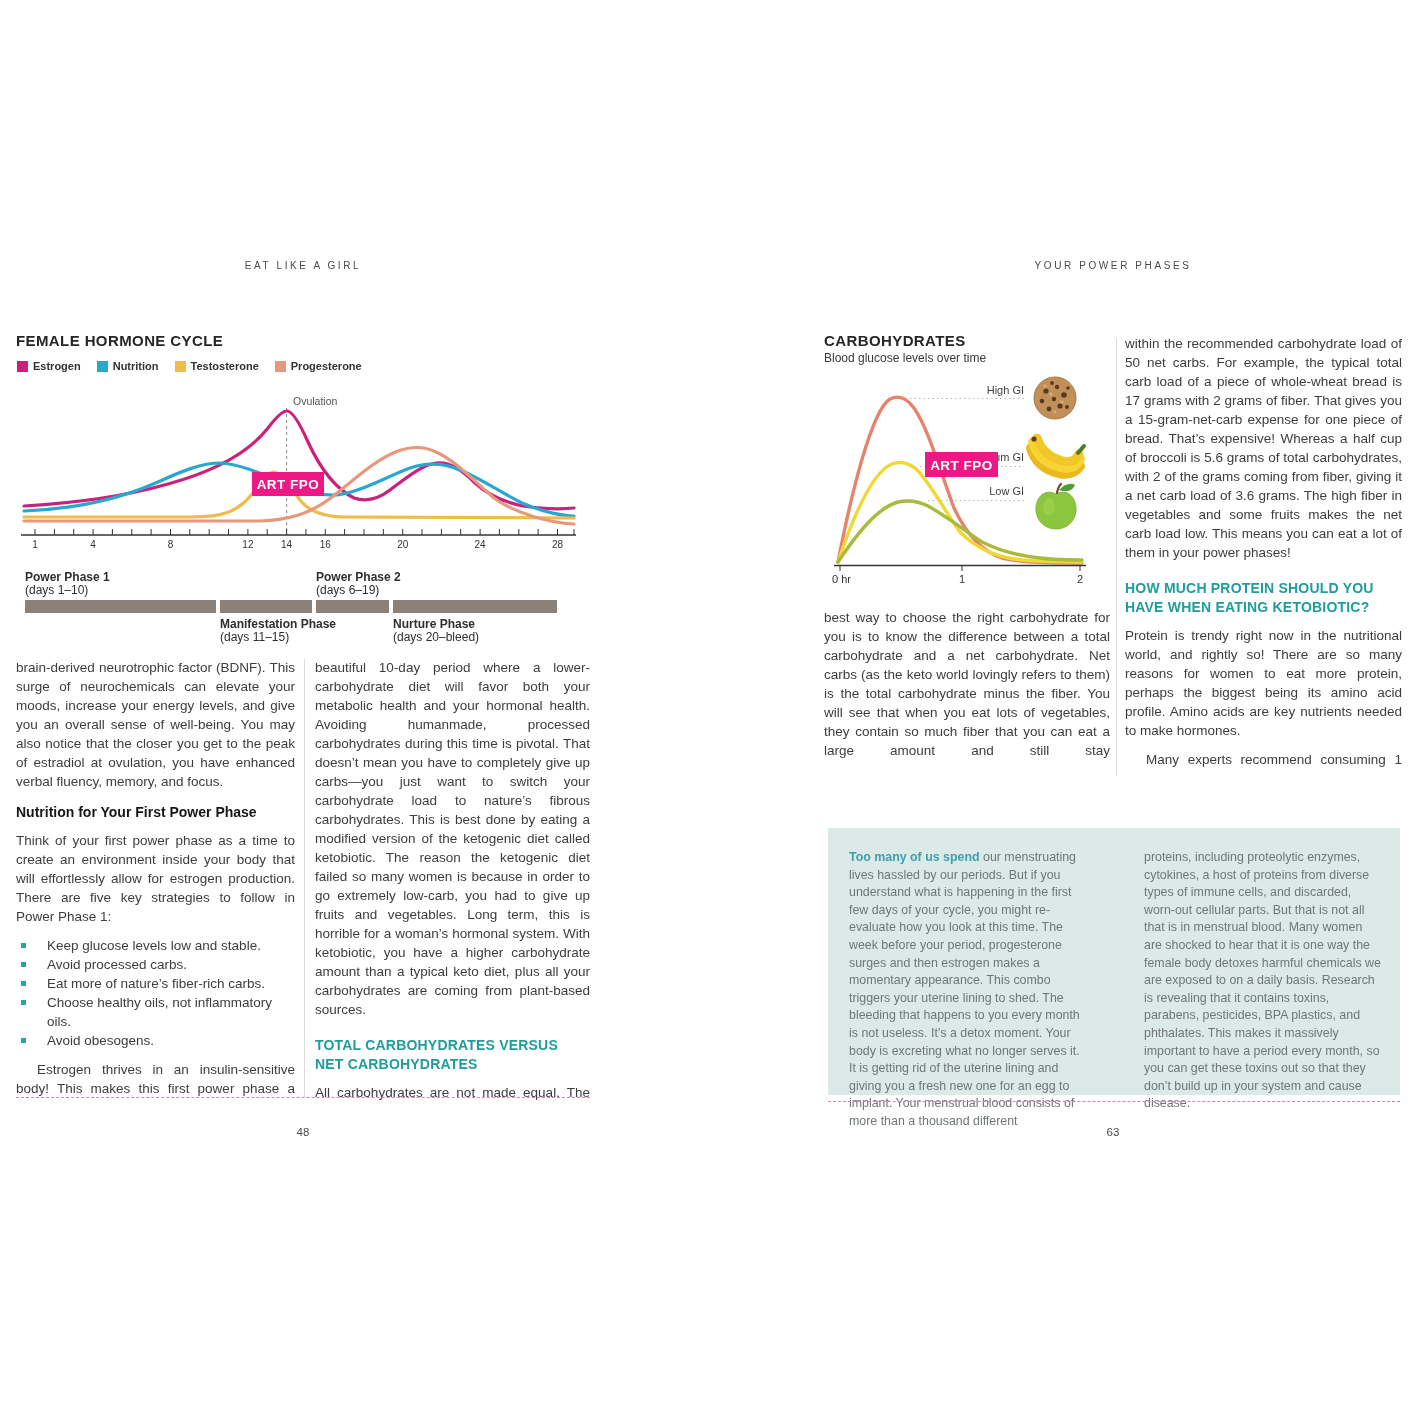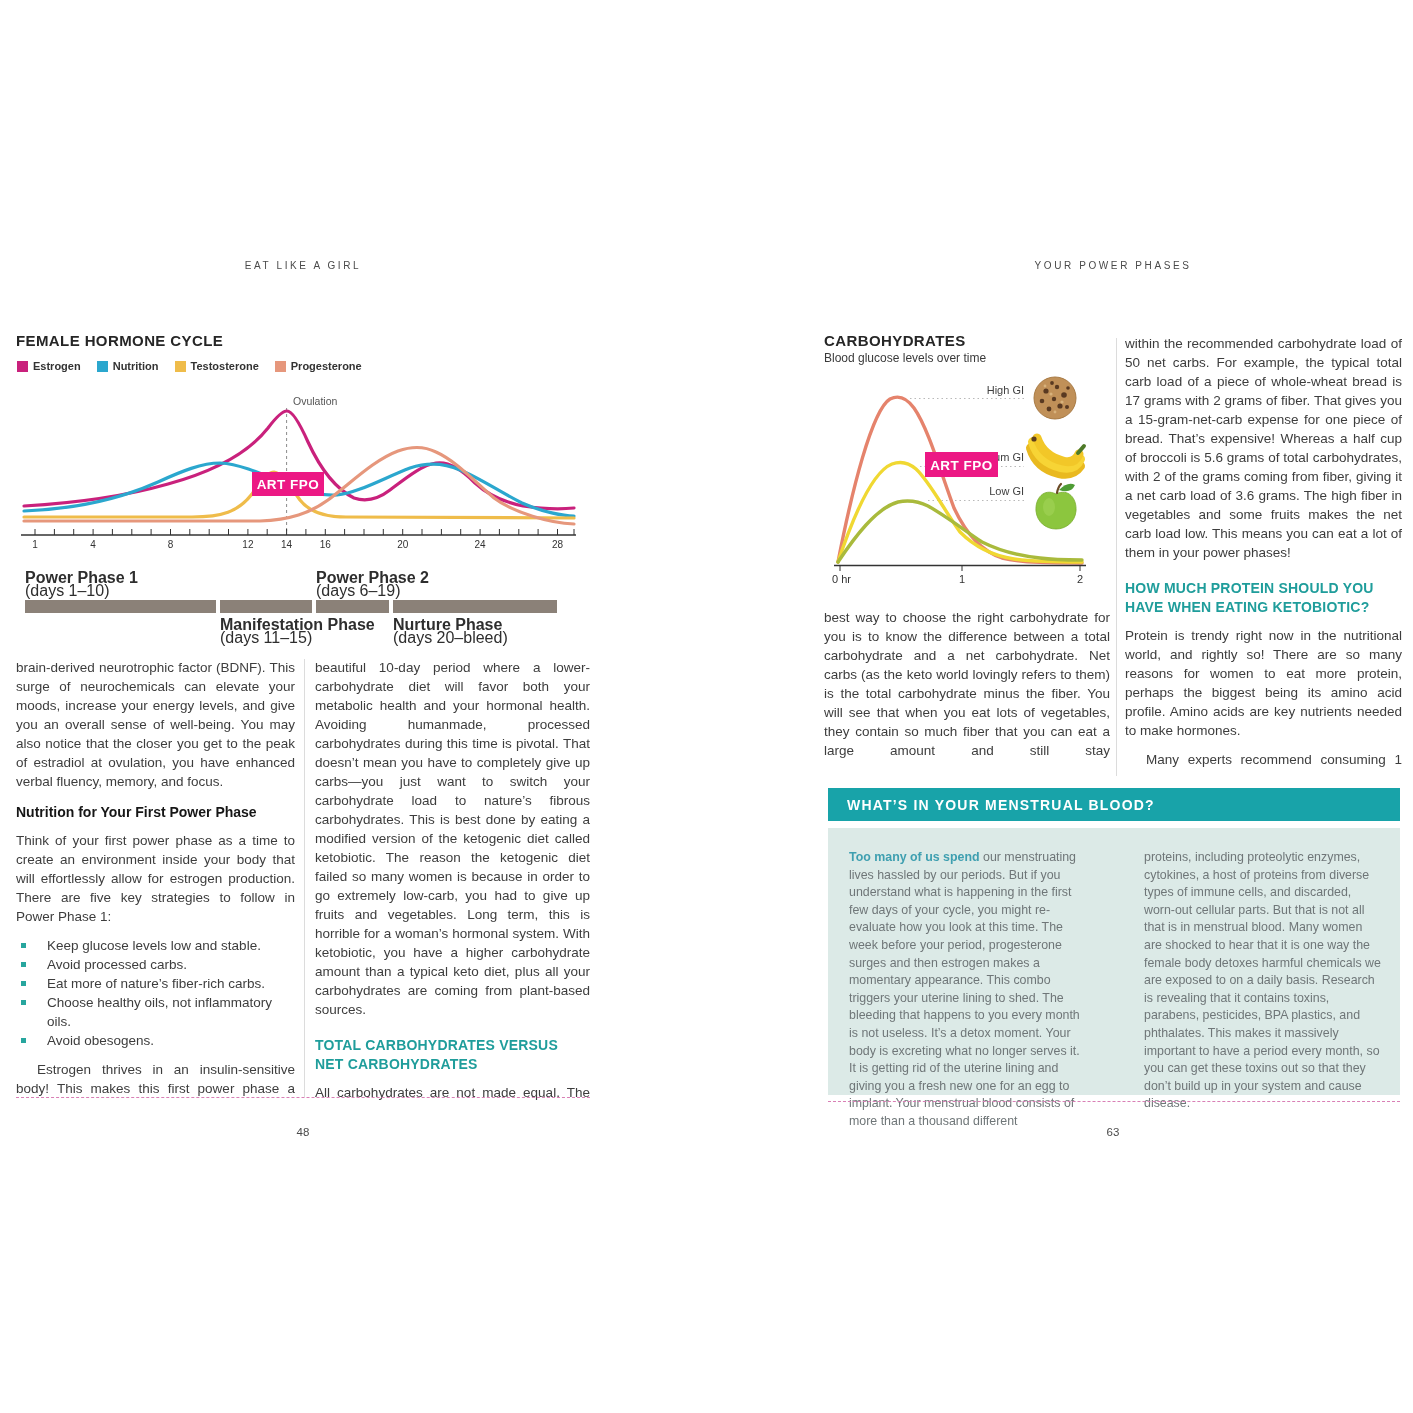--- a/index.html
+++ b/index.html
@@ -12,21 +12,21 @@
            letter-spacing:2.6px;color:#4a4a4a;}
   .pagenum{position:absolute;top:866px;left:0;right:0;text-align:center;font-size:11.5px;color:#4a4a4a;}
   .chart-title{position:absolute;top:72px;left:0;font-size:15px;font-weight:bold;
                letter-spacing:.4px;color:#262626;}
   .chart-sub{position:absolute;top:91px;left:0;font-size:12px;color:#3a3a3a;}
   .legend{position:absolute;top:100px;left:1px;display:flex;gap:16px;font-size:11px;
           font-weight:bold;color:#333;align-items:center;}
   .legend .li{display:flex;align-items:center;gap:5px;}
   .hsvg{position:absolute;top:124px;left:0;}
   .csvg{position:absolute;top:110px;left:0;}
-  .phase-label{position:absolute;font-size:16px;line-height:13px;color:#2e2e2e;text-align:left;}
+  .phase-label{position:absolute;font-size:12px;line-height:13px;color:#2e2e2e;text-align:left;}
   .phase-label b{display:block;}
   .bar-seg{position:absolute;top:340px;height:13px;background:#8B8178;}
   .col{position:absolute;top:398px;font-size:13.5px;line-height:19px;text-align:justify;}
   .col p{margin:0 0 10px;}
   .col h4{font-size:14px;margin:12px 0 9px;color:#161616;text-align:left;}
   .col h5{font-size:14px;line-height:19px;letter-spacing:.2px;color:#1F9D9B;
           margin:17px 0 9px;text-align:left;font-weight:bold;}
   .col ul{list-style:none;margin:4px 0 10px;padding:0;}
   .col li{position:relative;padding-left:31px;text-align:left;}
   .col li::before{content:"";position:absolute;left:5px;top:7px;width:5px;height:5px;background:#27A69E;}
@@ -224,21 +224,20 @@
 
     <div class="vsep" style="left:292px;top:78px;height:438px;"></div>
 
     <div class="col" style="left:301px;top:74px;width:277px;">
       <p>within the recommended carbohydrate load of 50 net carbs. For example, the typical total carb load of a piece of whole-wheat bread is 17 grams with 2 grams of fiber. That gives you a 15-gram-net-carb expense for one piece of bread. That’s expensive! Whereas a half cup of broccoli is 5.6 grams of total carbohydrates, with 2 of the grams coming from fiber, giving it a net carb load of 3.6 grams. The high fiber in vegetables and some fruits makes the net carb load low. This means you can eat a lot of them in your power phases!</p>
       <h5>HOW MUCH PROTEIN SHOULD YOU HAVE WHEN EATING KETOBIOTIC?</h5>
       <p>Protein is trendy right now in the nutritional world, and rightly so! There are so many reasons for women to eat more protein, perhaps the biggest being its amino acid profile. Amino acids are key nutrients needed to make hormones.</p>
       <p class="indent spread-last">Many experts recommend consuming 1</p>
     </div>
 
-    <div class="box-header">WHAT’S IN YOUR MENSTRUAL BLOOD?</div>
     <div class="box-body">
       <div class="box-col" style="left:13px;width:248px;">
         <p><span class="box-lead">Too many of us spend</span><span> our menstruating lives hassled by our periods. But if you understand what is happening in the first few days of your cycle, you might re-evaluate how you look at this time. The week before your period, progesterone surges and then estrogen makes a momentary appearance. This combo triggers your uterine lining to shed. The bleeding that happens to you every month is not useless. It’s a detox moment. Your body is excreting what no longer serves it. It is getting rid of the uterine lining and giving you a fresh new one for an egg to implant. Your menstrual blood consists of more than a thousand different</span></p>
       </div>
       <div class="box-col" style="left:308px;width:253px;">
         <p>proteins, including proteolytic enzymes, cytokines, a host of proteins from diverse types of immune cells, and discarded, worn-out cellular parts. But that is not all that is in menstrual blood. Many women are shocked to hear that it is one way the female body detoxes harmful chemicals we are exposed to on a daily basis. Research is revealing that it contains toxins, parabens, pesticides, BPA plastics, and phthalates. This makes it massively important to have a period every month, so you can get these toxins out so that they don’t build up in your system and cause disease.</p>
       </div>
     </div>
 
     <div class="dash" style="left:4px;width:572px;top:841px;"></div>

